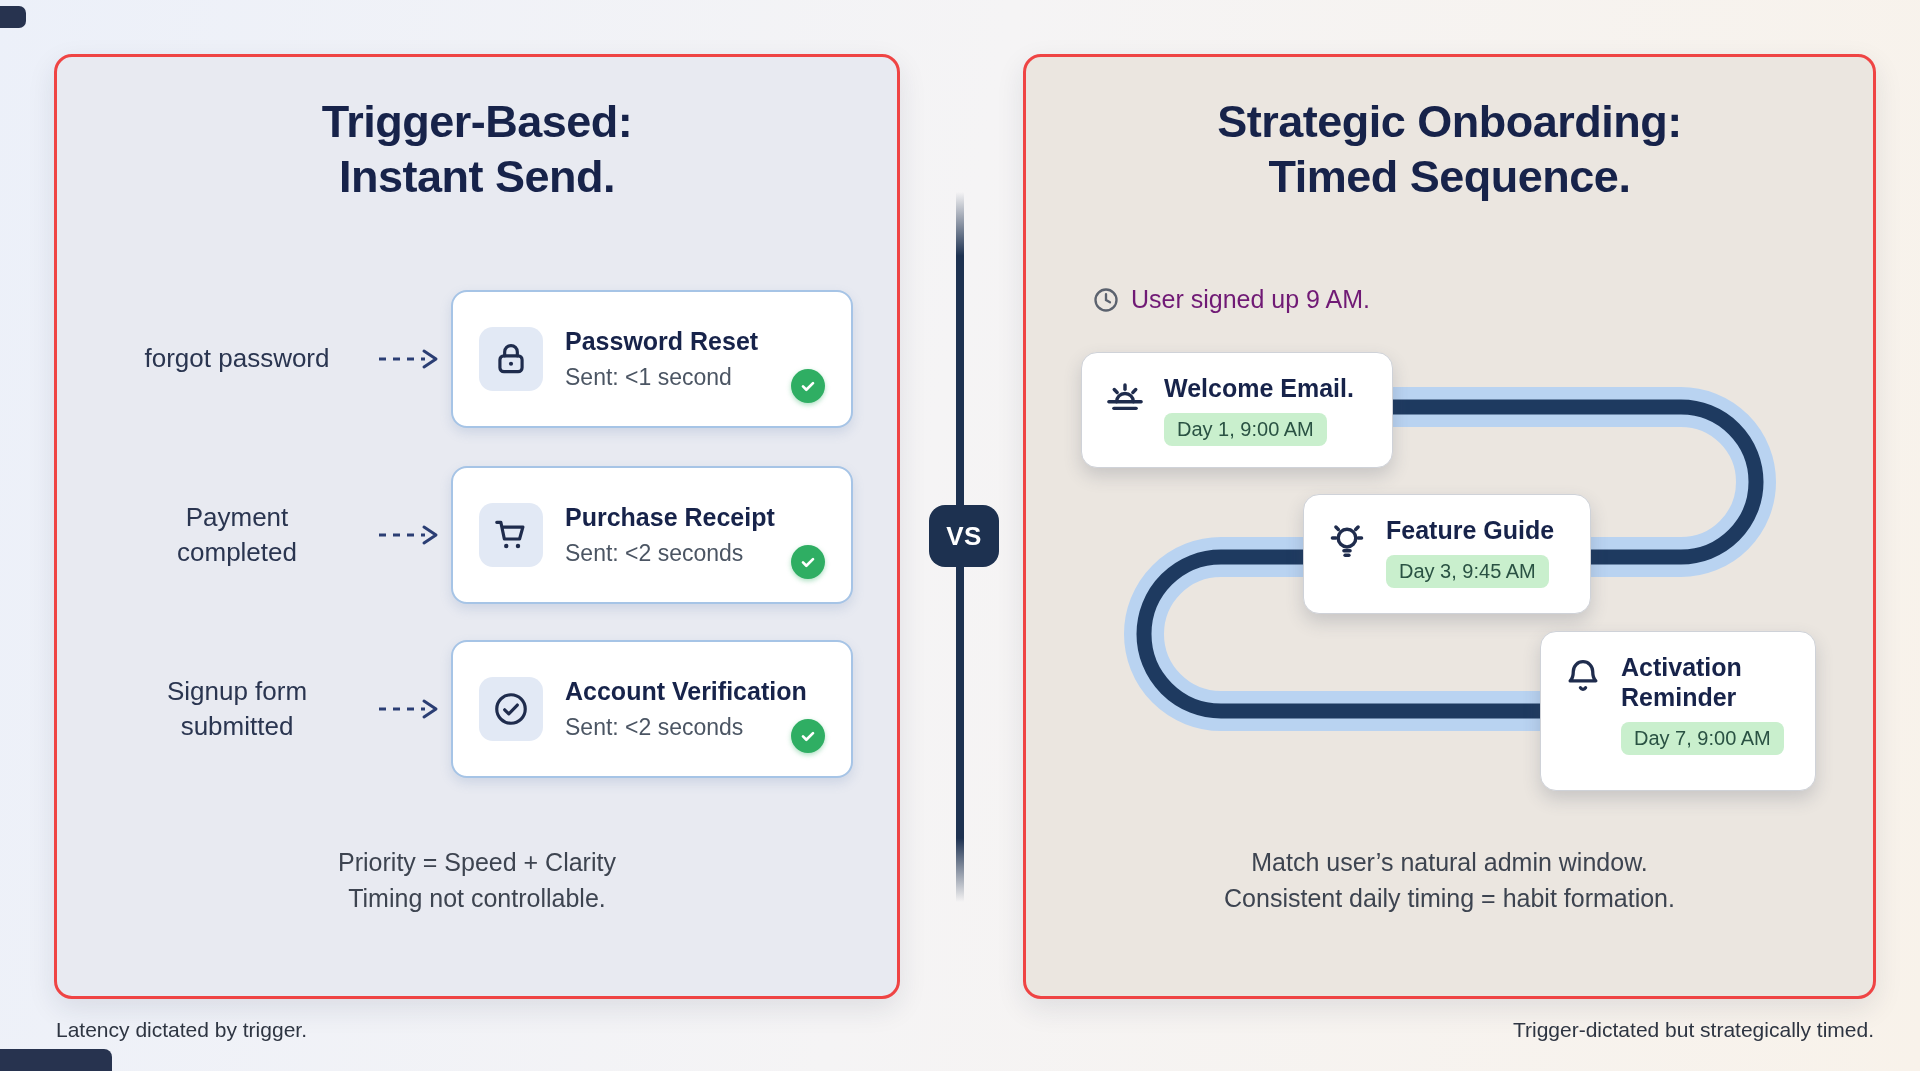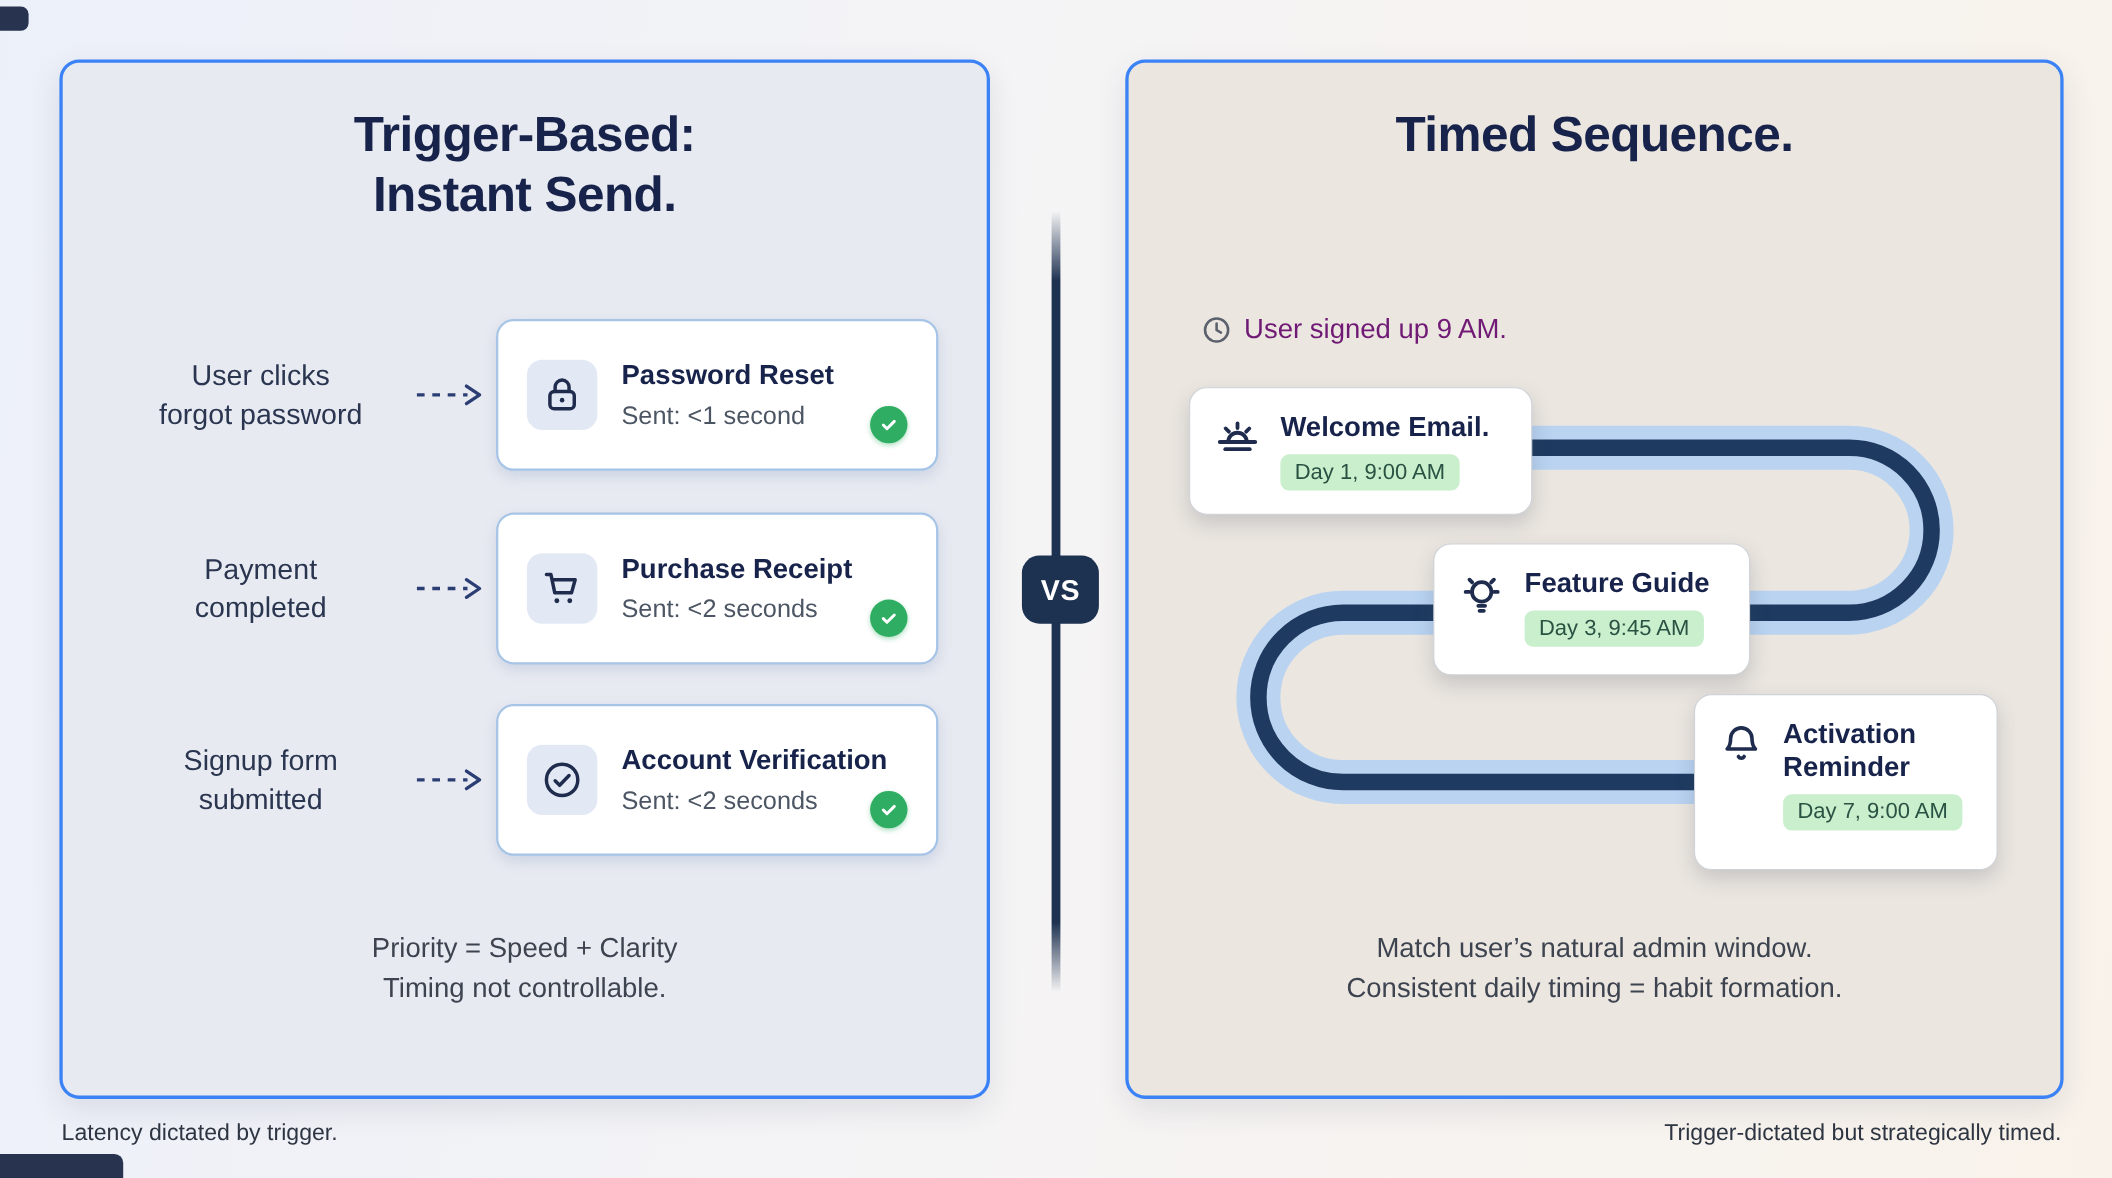--- a/index.html
+++ b/index.html
@@ -6,21 +6,21 @@
   html,body { width:1920px; height:1071px; overflow:hidden; }
   body {
     font-family:"Liberation Sans","DejaVu Sans",sans-serif;
     background:linear-gradient(100deg,#ecf0f9 0%,#f5f4f5 48%,#f8f2ea 100%);
     position:relative; color:#17234a;
   }
 
   
   .panel {
     position:absolute; top:54px; height:945px;
-    border:3px solid #3b82f6; border-radius:18px;
+    border:3px solid #ef4444; border-radius:18px;
     box-shadow:0 10px 28px rgba(30,40,70,.10);
   }
   .panel-left  { left:54px;  width:846px; background:#e8eaf1; }
   .panel-right { left:1023px; width:853px; background:#ebe6e0; }
 
   .panel-title {
     position:absolute; top:38px; left:0; width:100%;
     text-align:center; font-size:45px; font-weight:700;
     line-height:1.22; color:#17234a; letter-spacing:-.5px;
   }
@@ -121,21 +121,20 @@
 <body>
 
 <div class="panel panel-left">
   <div class="panel-title">
     <span style="display:block">Trigger-Based:</span>
     <span style="display:block">Instant Send.</span>
   </div>
 
   <div class="trigger-row row1">
     <div class="trigger-label">
-      <span style="display:block">User clicks</span>
       <span style="display:block">forgot password</span>
     </div>
     <div class="arrow-wrap">
       <svg width="64" height="24" viewBox="0 0 64 24" fill="none" stroke="currentColor" stroke-width="3">
         <line x1="2" y1="12" x2="48" y2="12" stroke-dasharray="7 7"></line>
         <path d="M47 4 L59 12 L47 20" stroke-linecap="round" stroke-linejoin="round" fill="none"></path>
       </svg>
     </div>
     <div class="trigger-card">
       <div class="icon-tile">
@@ -222,20 +221,21 @@
     <span style="display:block">Priority = Speed + Clarity</span>
     <span style="display:block">Timing not controllable.</span>
   </div>
 </div>
 
 <div class="vs-line"></div>
 <div class="vs-badge">VS</div>
 
 <div class="panel panel-right">
   <div class="panel-title">
+    <span style="display:block">Strategic Onboarding:</span>
     <span style="display:block">Timed Sequence.</span>
   </div>
 
   <div class="signup-note">
     <svg width="28" height="28" viewBox="0 0 24 24" fill="none" stroke="currentColor" stroke-width="2" stroke-linecap="round">
       <circle cx="12" cy="12" r="9"></circle>
       <path d="M12 7 v5 l3.4 2"></path>
     </svg>
     <span>User signed up 9 AM.</span>
   </div>

